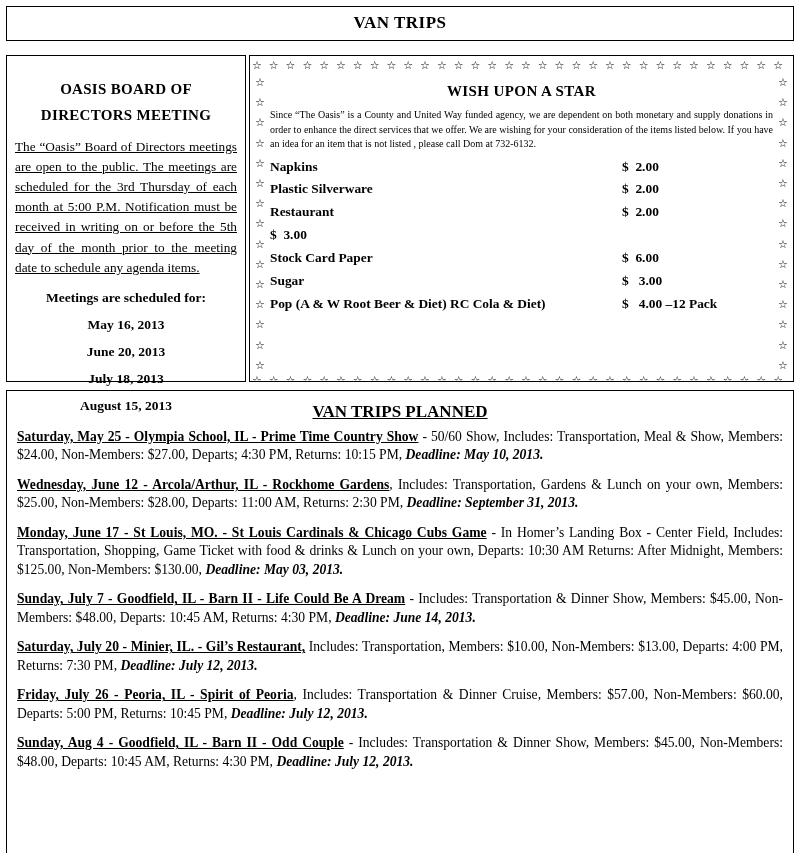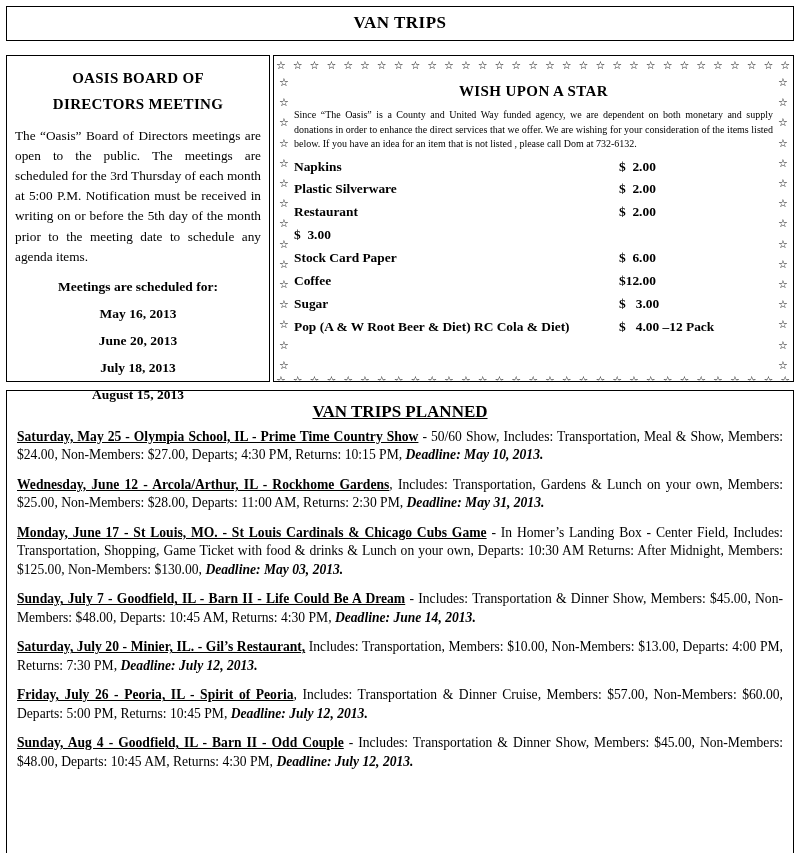--- a/index.html
+++ b/index.html
@@ -30,37 +30,38 @@
     margin-bottom: 14px;
   }
   
   .upper {
     display: flex;
     align-items: stretch;
     gap: 3px;
     height: 327px;
   }
   .board-box {
-    width: 264px;
-    box-sizing: border-box;
-    border: 1px solid #000;
-    padding: 9px 8px 8px 8px;
+    width: 240px;
+    box-sizing: border-box;
+    border: 1px solid #000;
+    padding: 20px 8px 8px 8px;
   }
   .board-title {
     text-align: center;
     font-weight: bold;
     font-size: 15px;
     line-height: 1.75;
     letter-spacing: 0.3px;
   }
   .board-body {
     font-size: 13.3px;
     text-align: justify;
     line-height: 1.52;
     margin-top: 8px;
+    text-decoration: underline;
   }
   .board-sched-title {
     text-align: center;
     font-weight: bold;
     font-size: 13.5px;
     margin-top: 12px;
   }
   .board-date {
     text-align: center;
     font-weight: bold;
@@ -115,20 +116,21 @@
     margin-bottom: 8px;
   }
   .wish-list {
     font-size: 13.4px;
     font-weight: bold;
   }
   .wish-item {
     display: flex;
     line-height: 1.0;
     margin-bottom: 9.5px;
+    gap: 27px;
   }
   .wish-item .nm { flex: 0 0 325px; }
   .wish-item .pr { flex: 1; white-space: pre; }
   
   .trips-box {
     border: 1px solid #000;
     margin-top: 8px;
     padding: 8px 10px 8px 10px;
     box-sizing: border-box;
     height: 468px;
@@ -196,24 +198,20 @@
               <span class="pr">$  2.00</span>
             </div>
             <div class="wish-item">
               <span class="pr">$  3.00</span>
             </div>
             <div class="wish-item">
               <span class="nm">Stock Card Paper</span>
               <span class="pr">$  6.00</span>
             </div>
             <div class="wish-item">
-              <span class="nm">Coffee</span>
-              <span class="pr">$12.00</span>
-            </div>
-            <div class="wish-item">
               <span class="nm">Sugar</span>
               <span class="pr">$   3.00</span>
             </div>
             <div class="wish-item">
               <span class="nm">Pop (A &amp; W Root Beer &amp; Diet) RC Cola &amp; Diet)</span>
               <span class="pr">$   4.00 –12 Pack</span>
             </div>
           </div>
         </div>
         <div class="star-col">☆<br>☆<br>☆<br>☆<br>☆<br>☆<br>☆<br>☆<br>☆<br>☆<br>☆<br>☆<br>☆<br>☆<br>☆</div>
@@ -224,21 +222,21 @@
   </div>
 
   <div class="trips-box">
     <div class="trips-title">VAN TRIPS PLANNED</div>
 
     <div class="trip">
       <span class="hd">Saturday, May 25 - Olympia School, IL - Prime Time Country Show</span><span class="bd"> - 50/60 Show, Includes: Transportation, Meal &amp; Show, Members: $24.00, Non-Members: $27.00, Departs; 4:30 PM, Returns: 10:15 PM, </span><span class="dl">Deadline: May 10, 2013.</span>
     </div>
 
     <div class="trip">
-      <span class="hd">Wednesday, June 12 - Arcola/Arthur, IL - Rockhome Gardens</span><span class="bd">, Includes: Transportation, Gardens &amp; Lunch on your  own, Members: $25.00, Non-Members: $28.00, Departs: 11:00 AM, Returns: 2:30 PM, </span><span class="dl">Deadline: May 31, 2013.</span>
+      <span class="hd">Wednesday, June 12 - Arcola/Arthur, IL - Rockhome Gardens</span><span class="bd">, Includes: Transportation, Gardens &amp; Lunch on your  own, Members: $25.00, Non-Members: $28.00, Departs: 11:00 AM, Returns: 2:30 PM, </span><span class="dl">Deadline: September 31, 2013.</span>
     </div>
 
     <div class="trip">
       <span class="hd">Monday, June 17 - St Louis, MO. - St Louis  Cardinals &amp; Chicago Cubs Game</span><span class="bd"> - In Homer’s Landing Box - Center Field, Includes: Transportation, Shopping, Game Ticket with food &amp; drinks &amp; Lunch on your own, Departs: 10:30 AM Returns: After Midnight, Members: $125.00, Non-Members: $130.00, </span><span class="dl">Deadline: May 03, 2013.</span>
     </div>
 
     <div class="trip">
       <span class="hd">Sunday, July 7 - Goodfield, IL - Barn II - Life Could Be A Dream</span><span class="bd"> - Includes: Transportation &amp; Dinner Show, Members: $45.00, Non-Members: $48.00, Departs: 10:45 AM, Returns: 4:30 PM, </span><span class="dl">Deadline: June 14, 2013.</span>
     </div>
 

